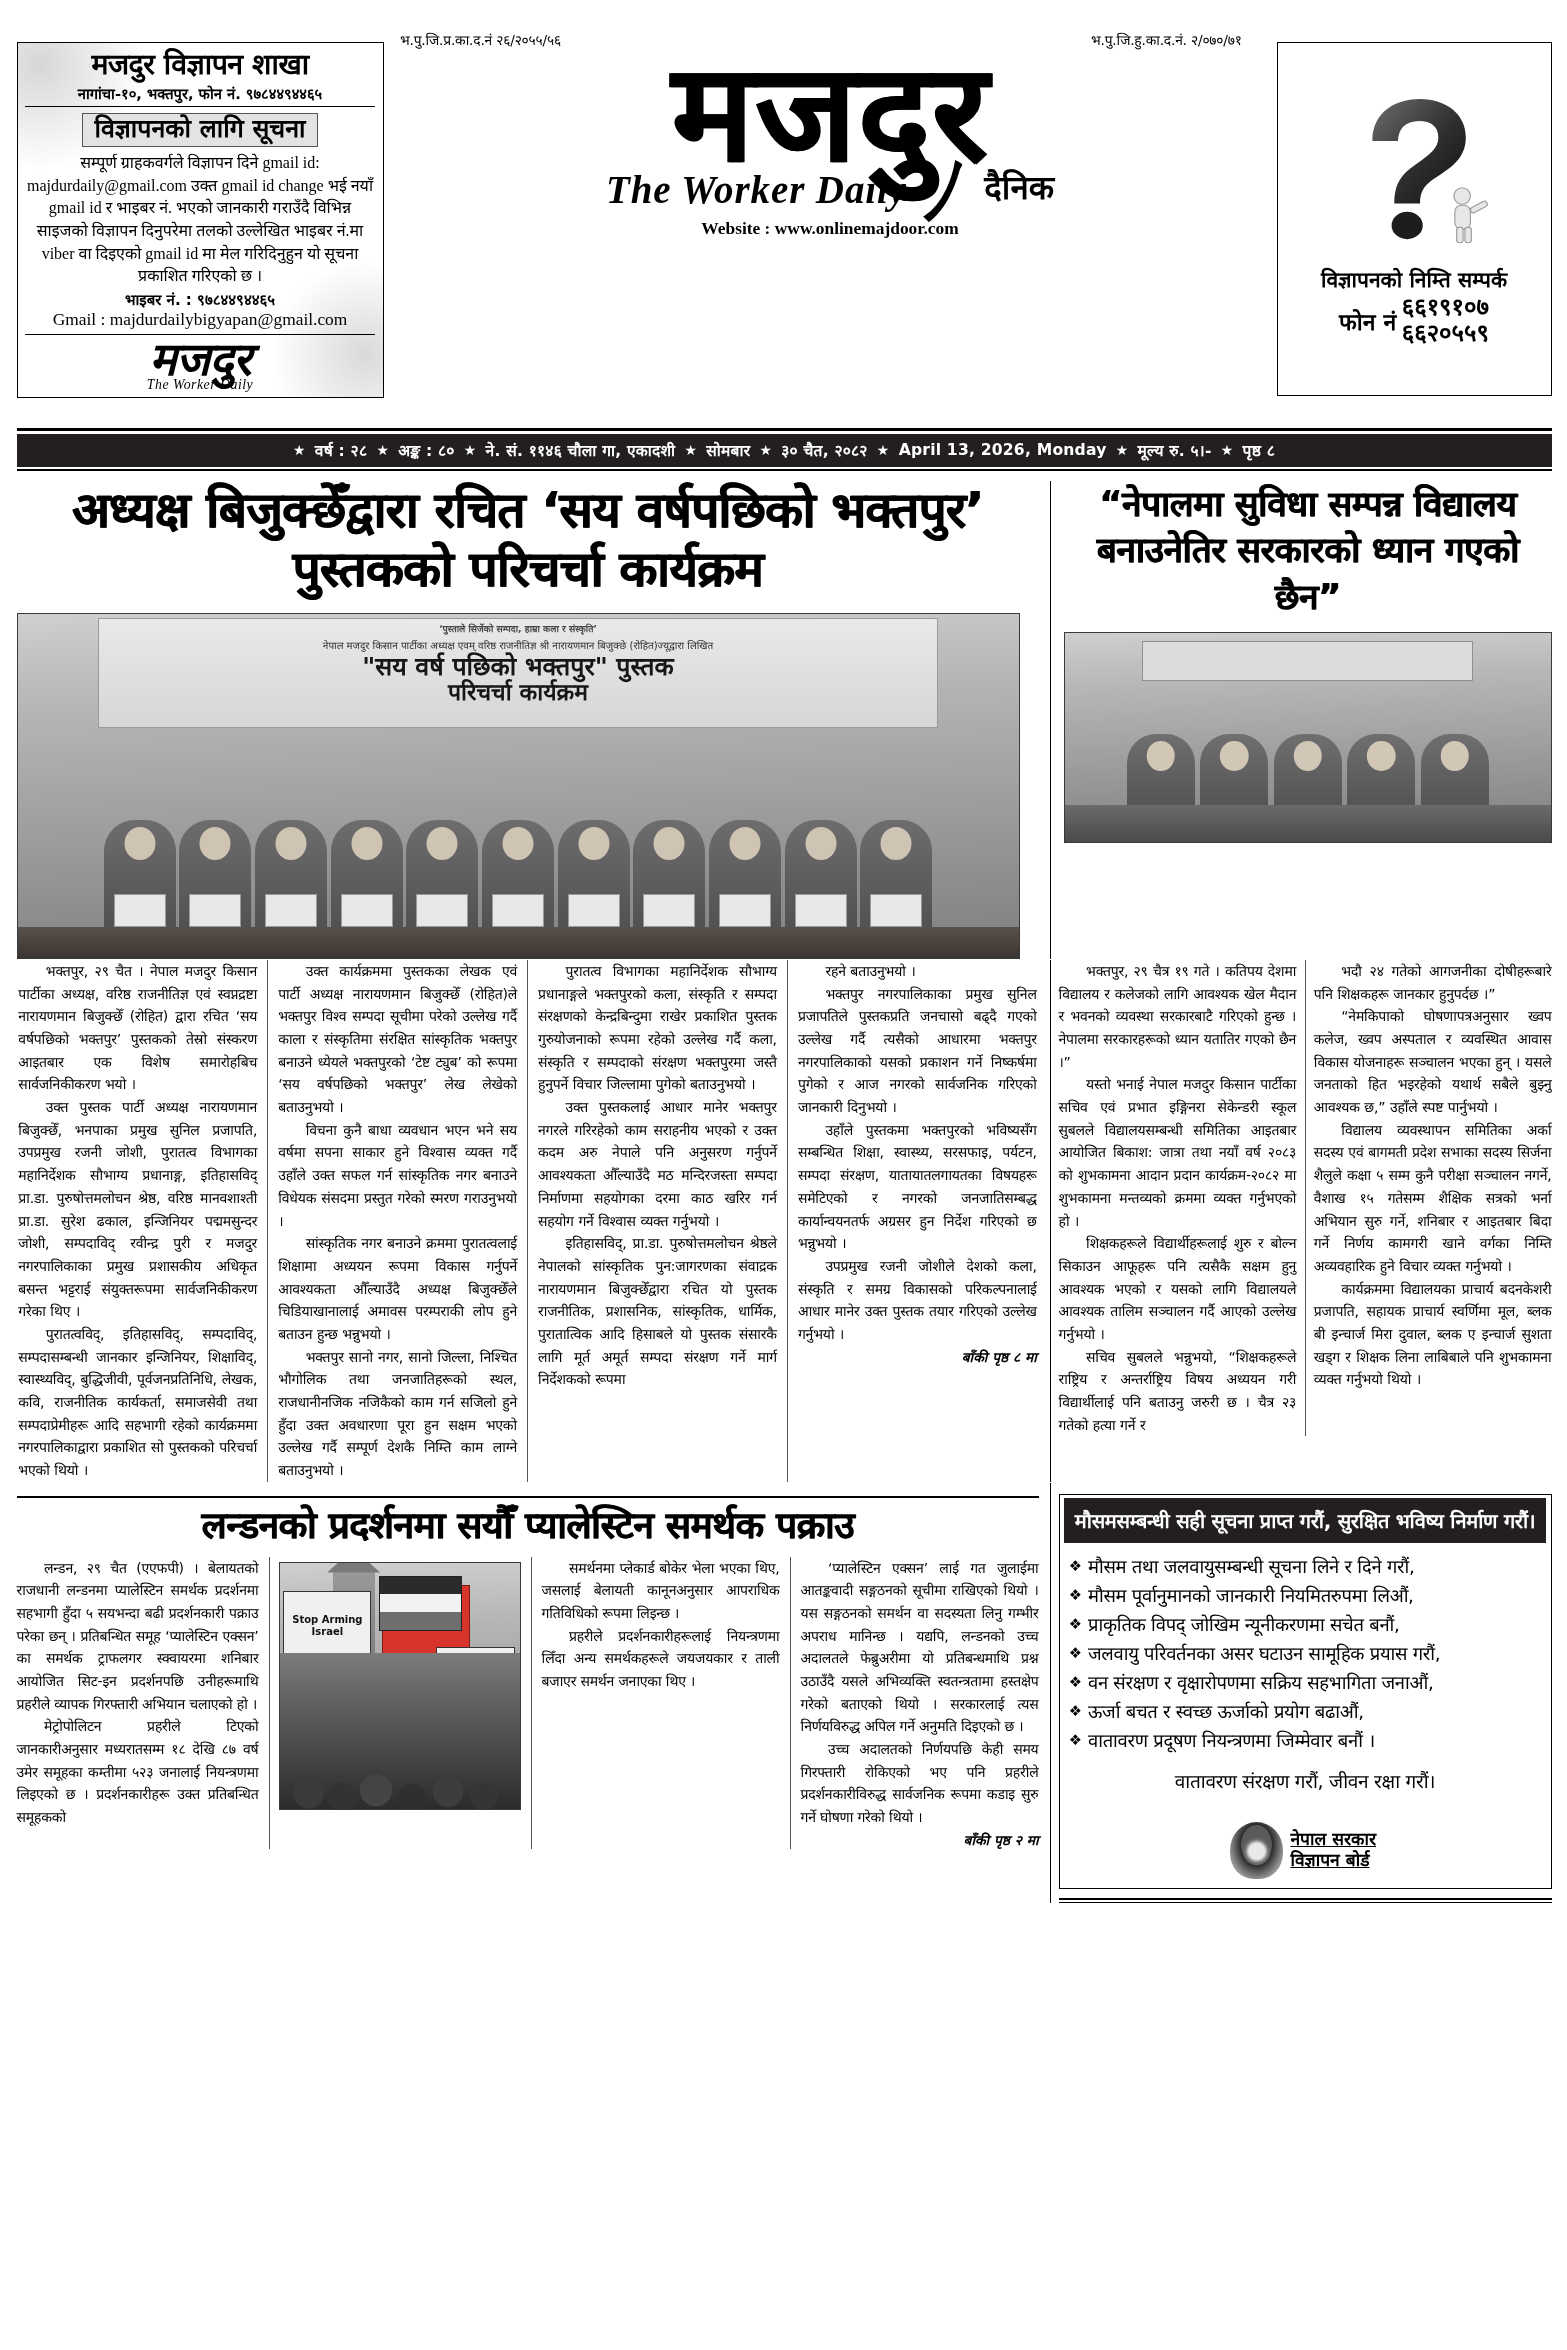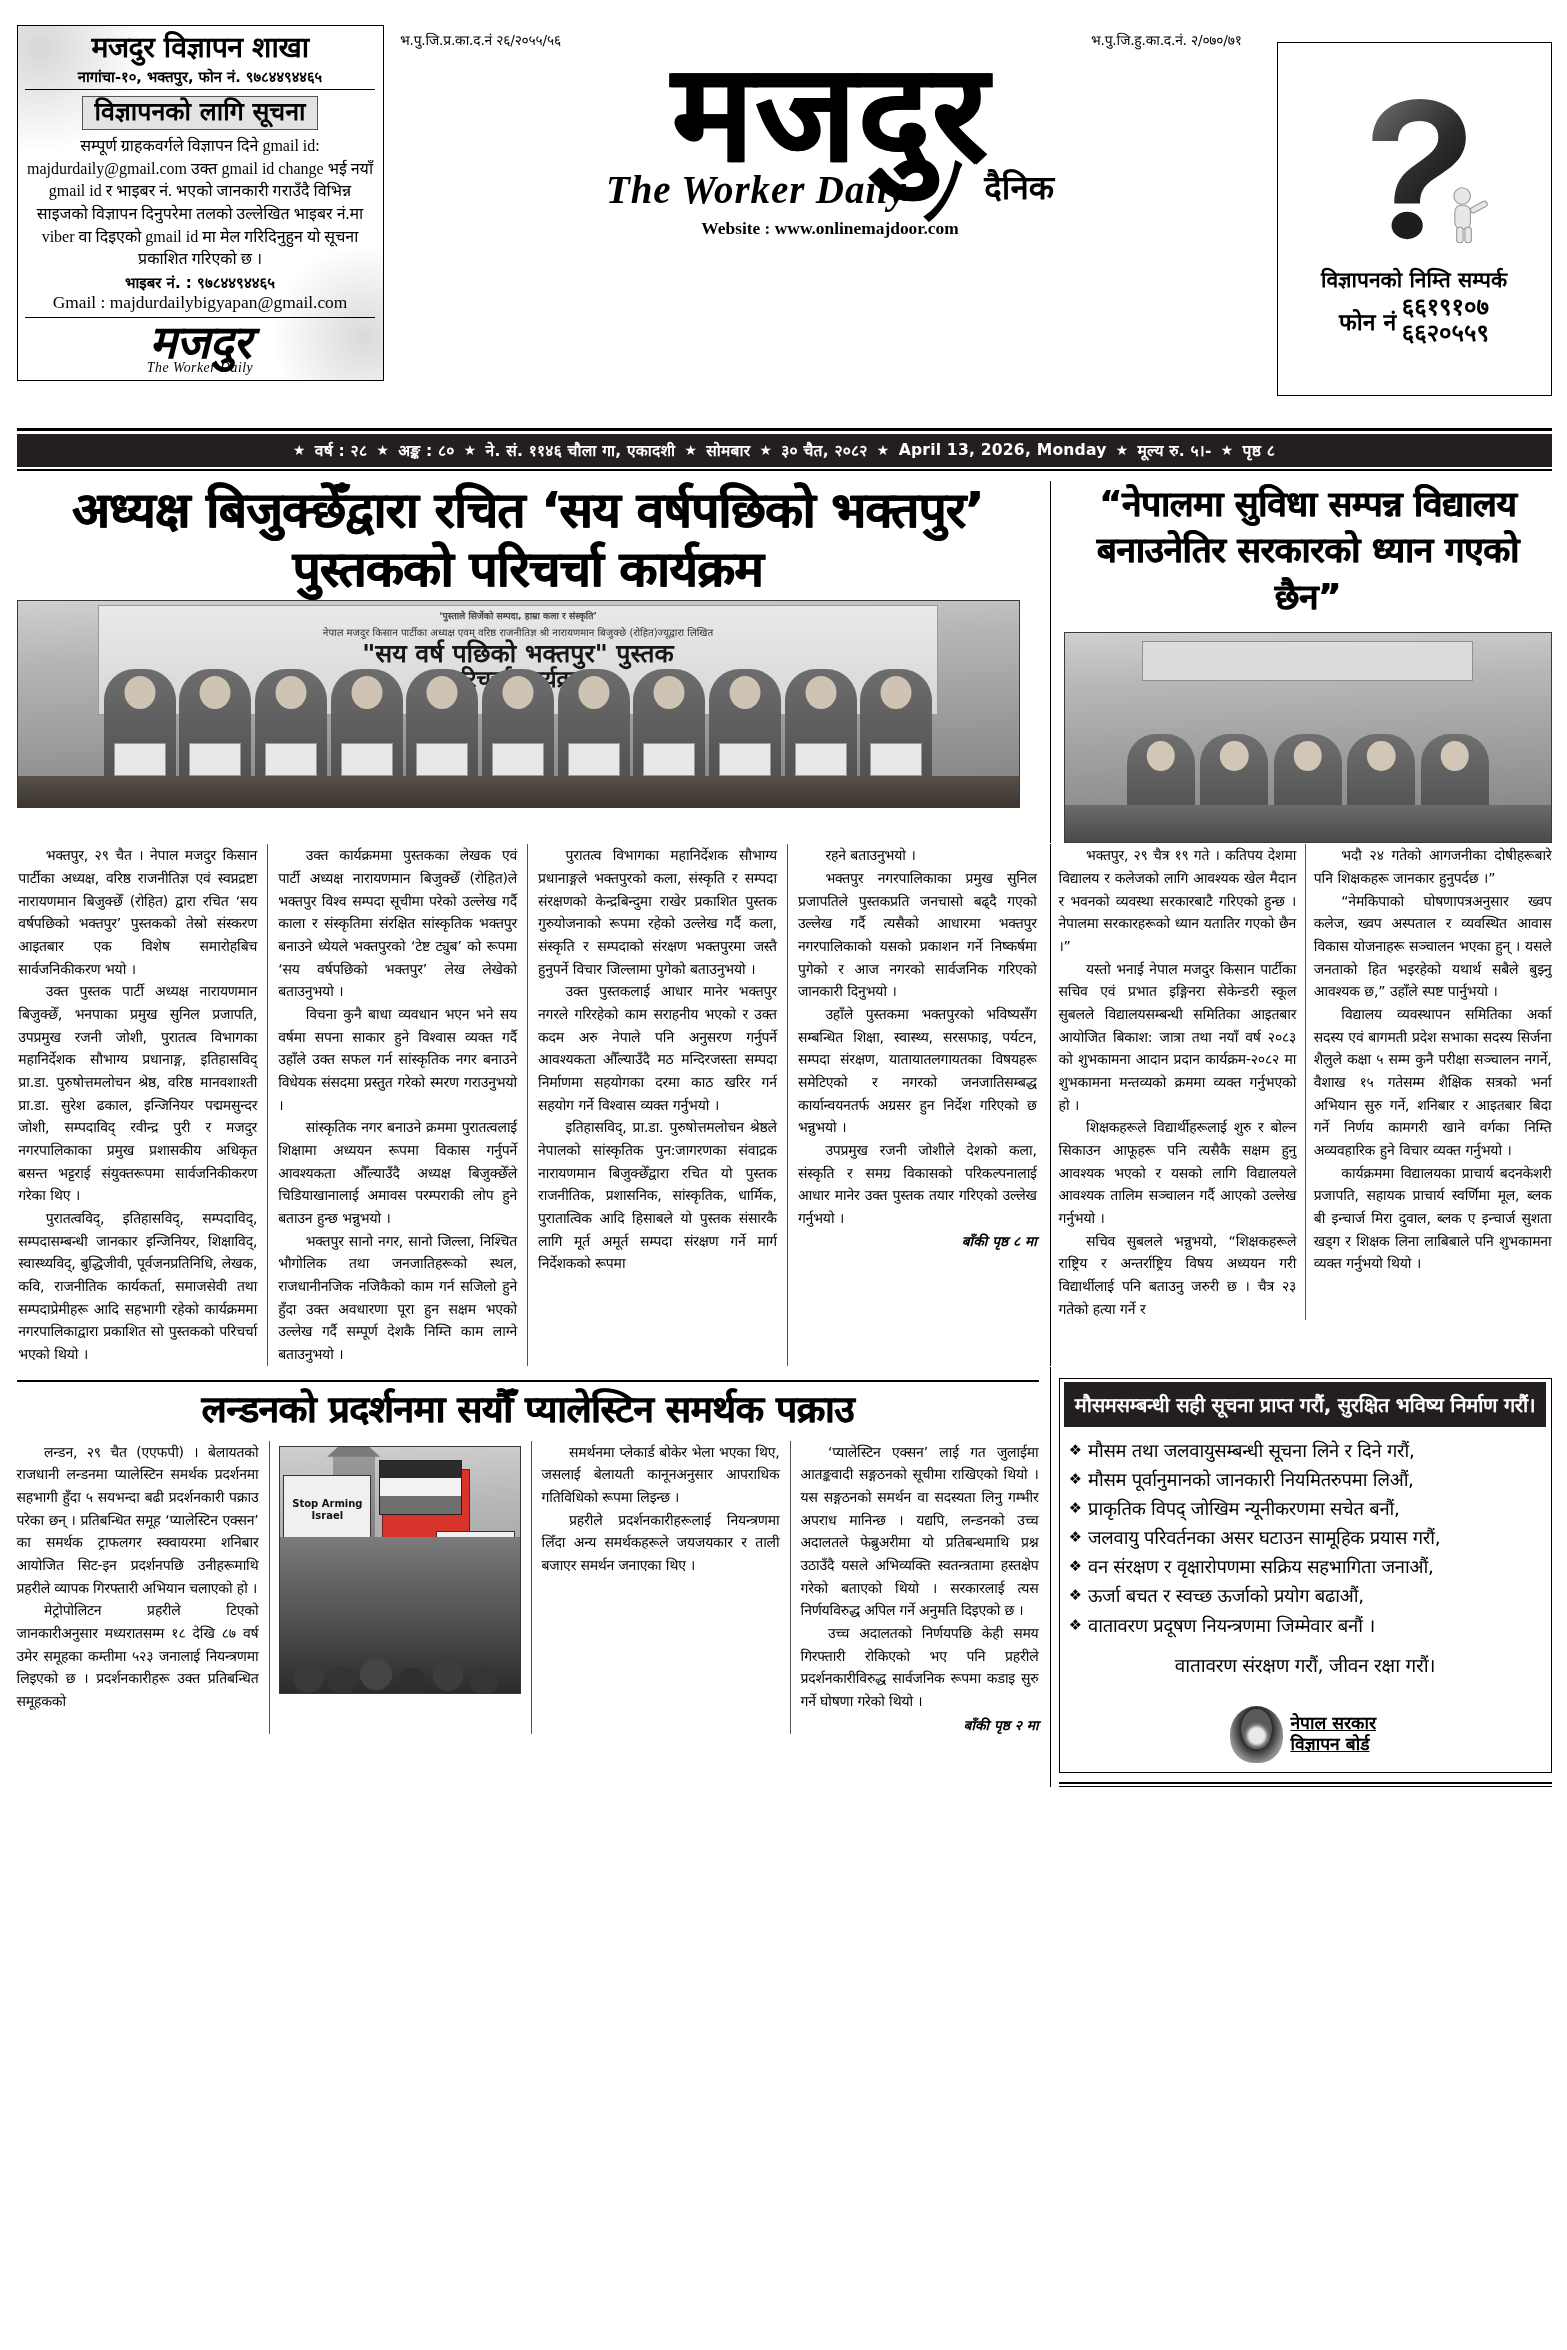--- a/index.html
+++ b/index.html
@@ -29,21 +29,21 @@
   }
   .mh-left {
     width: 367px;
     flex: 0 0 367px;
     display: flex;
     flex-direction: column;
     justify-content: flex-start;
   }
   .adbox {
     border: 1.8px solid #000;
-    margin-top: 12px;
+    margin-top: 29px;
     height: 356px;
     padding: 5.5px 7.3px 1.8px 7.3px;
     text-align: center;
     background:
       radial-gradient(circle at 6% 6%, rgba(120,120,120,0.30) 0%, rgba(255,255,255,0) 22%),
       radial-gradient(circle at 95% 88%, rgba(120,120,120,0.28) 0%, rgba(255,255,255,0) 20%),
       #fff;
     position: relative;
     overflow: hidden;
   }
@@ -261,21 +261,21 @@
     text-shadow: 0.9px 0 0 #000;
   }
 
   
   .photo {
     background: linear-gradient(178deg,#cfcfcf 0%, #b6b6b6 25%, #a0a0a0 55%, #8d8d8d 80%, #7f7f7f 100%);
     border: 0.9px solid #3a3a3a;
     position: relative;
     overflow: hidden;
   }
-  .photo-main { width: 1003px; height: 208px; }
+  .photo-main { width: 1003px; height: 346px; margin-top: 13px; }
   .photo-right { width: 100%; height: 211px; margin-top: 11px; }
   .photo-london { width: 100%; height: 248px; margin-top: 5.5px; }
 
   .banner-board {
     position: absolute;
     left: 8%; right: 8%; top: 3.7px;
     height: 110px;
     background: linear-gradient(#e9e9e9,#d6d6d6);
     border: 1.8px solid #9a9a9a;
     text-align: center;

